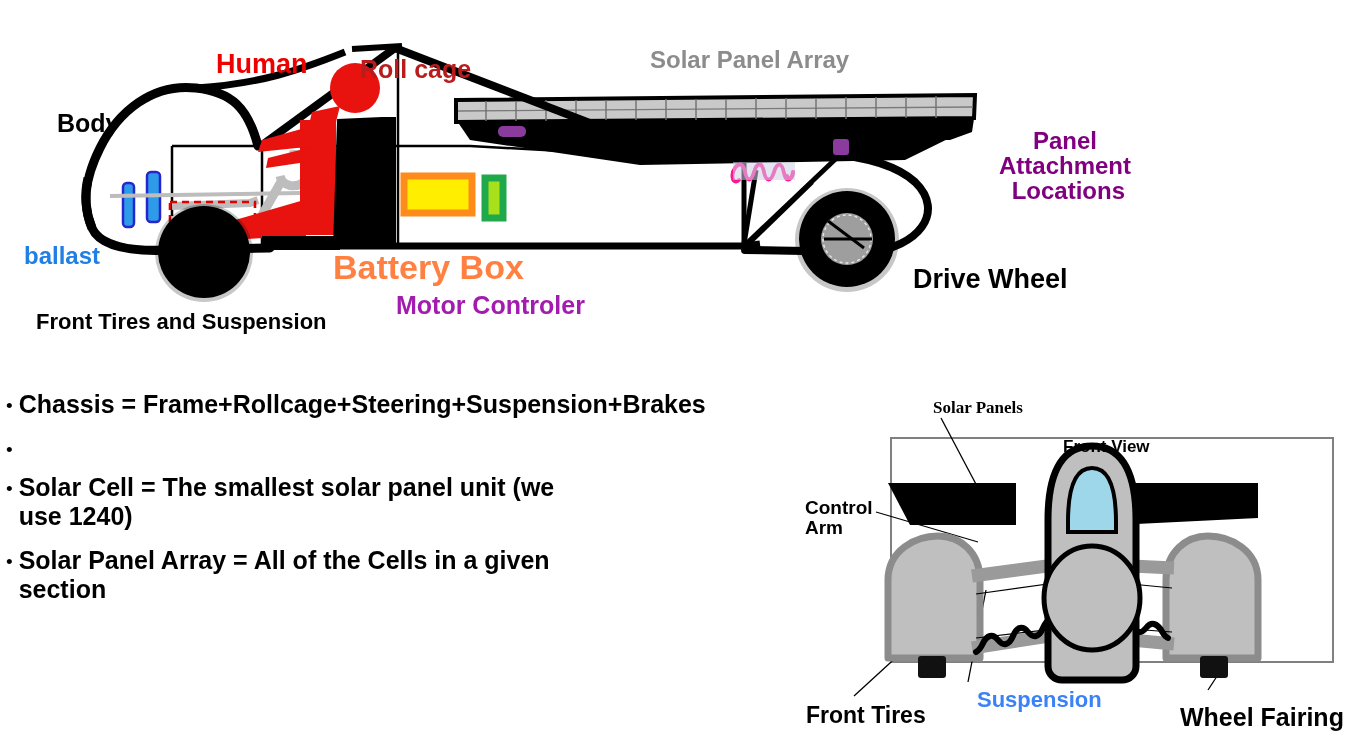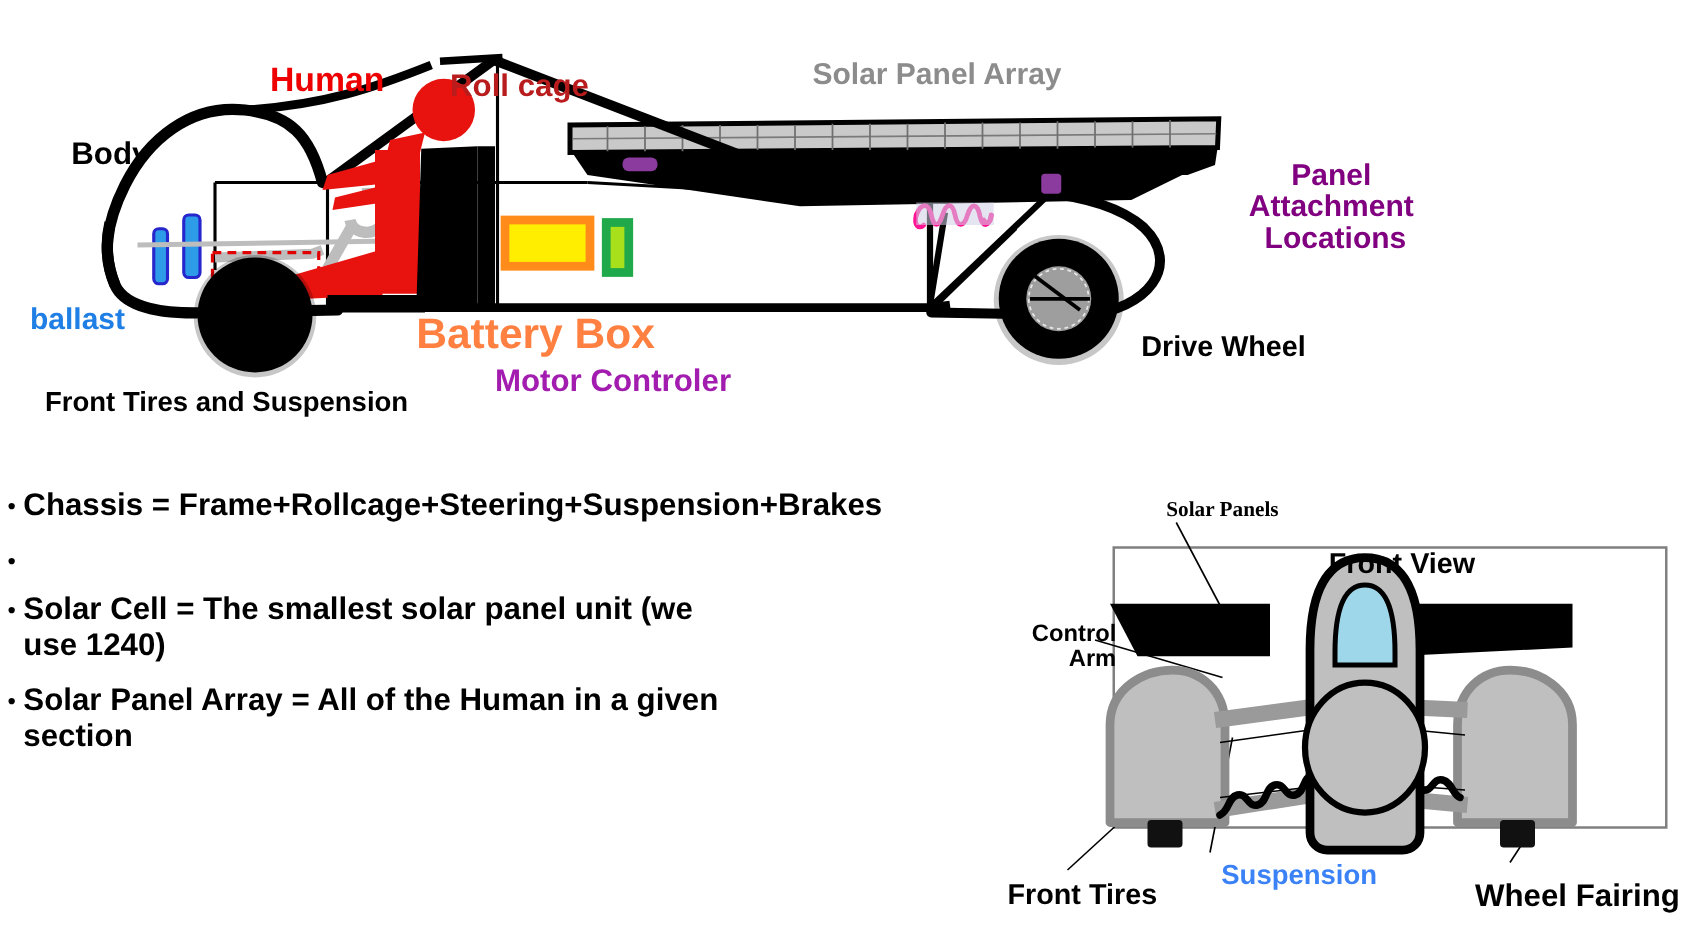--- a/index.html
+++ b/index.html
@@ -17,26 +17,26 @@
   .lbl { position:absolute; white-space:pre; font-weight:bold; line-height:1.05; }
   .lbl-rollcage   { left:360px; top:20px;  font-size:25px; color:#b91c1c;margin-top:36px; }
   .lbl-human      { left:196px; top:50px;  font-size:27px; color:#ee0000;margin-left:20px; }
   .lbl-body       { left:57px;  top:110px; font-size:25px; color:#000000; }
   .lbl-ballast    { left:12px;  top:243px; font-size:24px; color:#1F7FE5;margin-left:12px; }
   .lbl-fronttires { left:36px;  top:310px; font-size:22px; color:#000000; }
   .lbl-battery    { left:333px; top:250px; font-size:34px; color:#FF8040; }
   .lbl-motor      { left:396px; top:292px; font-size:25px; color:#a21caf;text-align:right; }
   .lbl-solararr   { left:650px; top:47px;  font-size:24px; color:#8C8C8C; }
   .lbl-panelattach{ left:967px; top:128px; font-size:24px; color:#800080; text-align:center; width:196px;}
-  .lbl-drivewheel { left:913px; top:265px; font-size:23px; color:#000000; }
+  .lbl-drivewheel { left:913px; top:265px; font-size:27px; color:#000000; }
 
   
   .lbl-solarpanels{ left:933px; top:399px; font-size:17px; color:#000000; font-family:"Liberation Serif", serif; }
-  .lbl-frontview  { left:1063px;top:438px; font-size:23px; color:#000000; }
-  .lbl-controlarm { left:805px; top:498px; font-size:19px; color:#000000; text-align:right; width:88px; line-height:1.06;}
+  .lbl-frontview  { left:1063px;top:438px; font-size:17px; color:#000000; }
+  .lbl-controlarm { left:805px; top:498px; font-size:19px; color:#000000; text-align:left; width:88px; line-height:1.06;}
   .lbl-fronttires2{ left:806px; top:703px; font-size:23px; color:#000000; }
   .lbl-suspension { left:977px; top:688px; font-size:22px; color:#3b82f6; }
   .lbl-wheelfair  { left:1180px;top:704px; font-size:25px; color:#000000; }
 
   
   #bullets { position:absolute; left:6px; top:390px; width:800px; }
   .bul-row { display:flex; align-items:flex-start; margin-bottom:14px; }
   .bul-dot { font-size:19px; line-height:1.0; padding-right:6px; padding-top:6px; color:#000; }
   .bul-txt { font-size:25px; font-weight:bold; color:#000; line-height:1.18; white-space:pre-line; }
 
@@ -217,21 +217,21 @@
   <div class="bul-row">
     <span class="bul-dot">•</span>
   </div>
   <div class="bul-row">
     <span class="bul-dot">•</span>
     <span class="bul-txt">Solar Cell = The smallest solar panel unit (we
 use 1240)</span>
   </div>
   <div class="bul-row">
     <span class="bul-dot">•</span>
-    <span class="bul-txt">Solar Panel Array = All of the Human in a given
+    <span class="bul-txt">Solar Panel Array = All of the Cells in a given
 section</span>
   </div>
 </div>
 
 <div id="frontview-box"></div>
 
 <svg class="abs" style="left:780px;top:390px;" width="586" height="356" viewBox="0 0 586 356">
 
   <g stroke="#000000" stroke-width="1.3" fill="none">
     <line x1="161" y1="28" x2="198" y2="98"></line>

